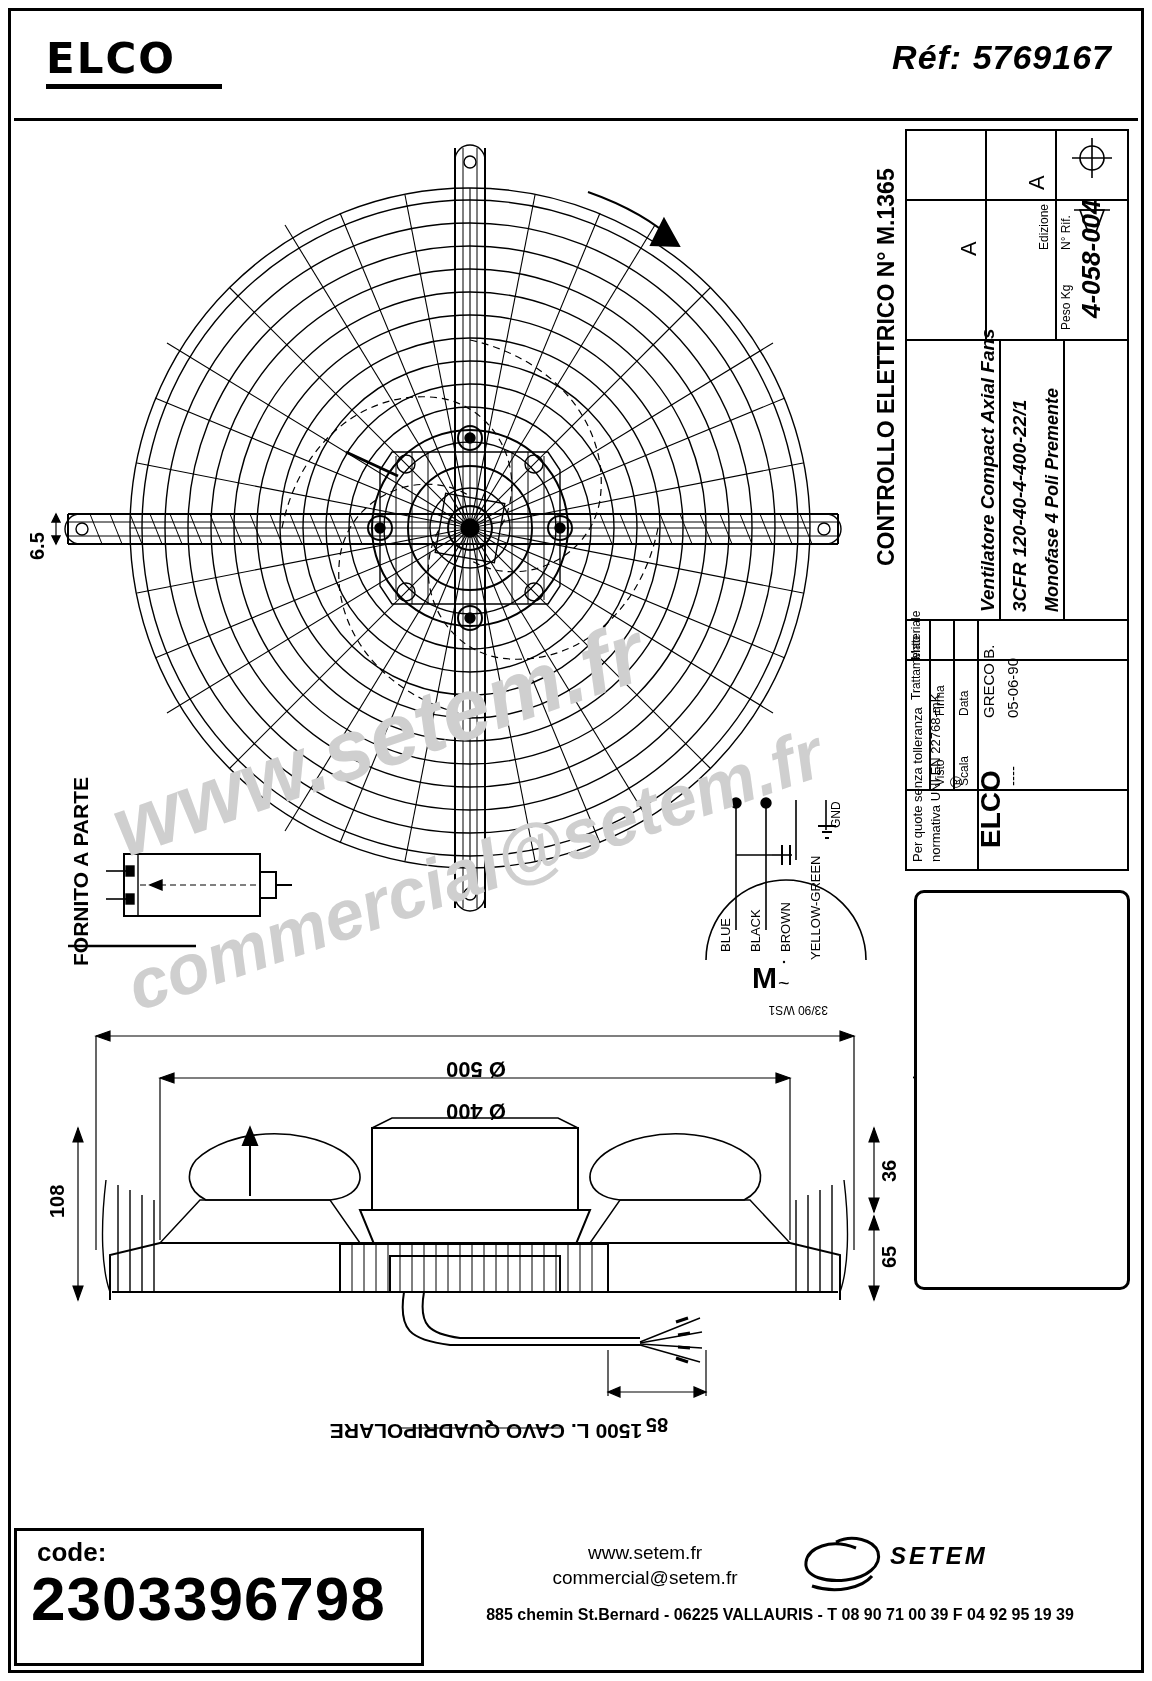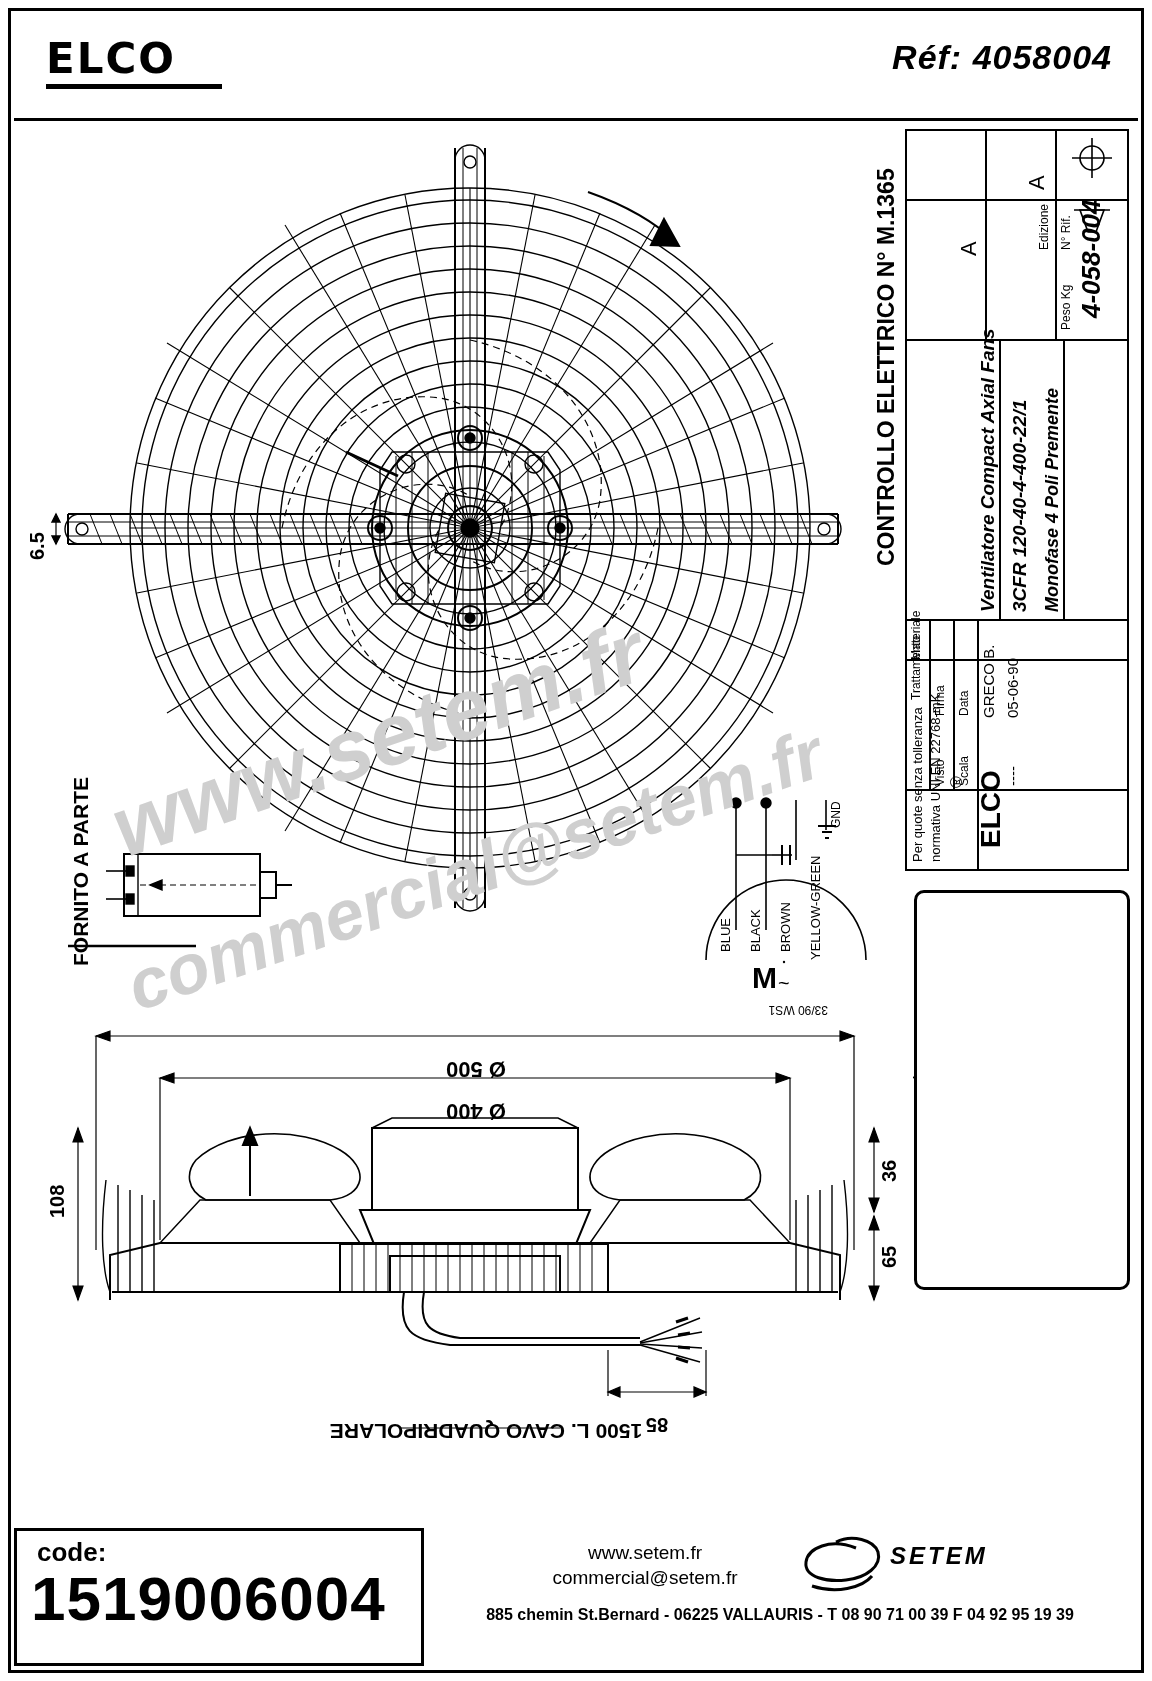--- a/index.html
+++ b/index.html
@@ -35,21 +35,21 @@
 
 <div class="page">
 
   <div class="frame"></div>
   <div class="hdr-rule"></div>
 
   <div class="logo">
     <div class="txt">ELCO</div>
     <div class="bar"></div>
   </div>
-  <div class="ref">Réf: 4058004</div>
+  <div class="ref">Réf: 5769167</div>
 
   <div class="dwg">
   <svg width="1152" height="1681" viewBox="0 0 1152 1681" fill="none" xmlns="http://www.w3.org/2000/svg">
     <g stroke="#000" stroke-width="1.4" fill="none">
 
       <g>
         <circle cx="470" cy="528" r="340"></circle>
         <circle cx="470" cy="528" r="328"></circle>
         <circle cx="470" cy="528" r="305"></circle>
         <circle cx="470" cy="528" r="282"></circle>
@@ -438,21 +438,21 @@
 
   <div class="label-box" style="right:22px;top:890px;width:216px;height:400px;"></div>
 
   <div class="wm">
     <div class="w1">www.setem.fr</div>
     <div class="w2">commercial@setem.fr</div>
   </div>
 
   <div class="code-box">
     <div class="code-lbl">code:</div>
-    <div class="code-num">1519006004</div>
+    <div class="code-num">2303396798</div>
   </div>
   <div class="setem-url">
     <div>www.setem.fr</div>
     <div>commercial@setem.fr</div>
   </div>
   <div class="setem-addr">885 chemin St.Bernard  -   06225 VALLAURIS  -  T 08 90 71 00 39   F 04 92 95 19 39</div>
   <div class="setem-logo">
     <div class="s-name">SETEM</div>
   </div>
 

